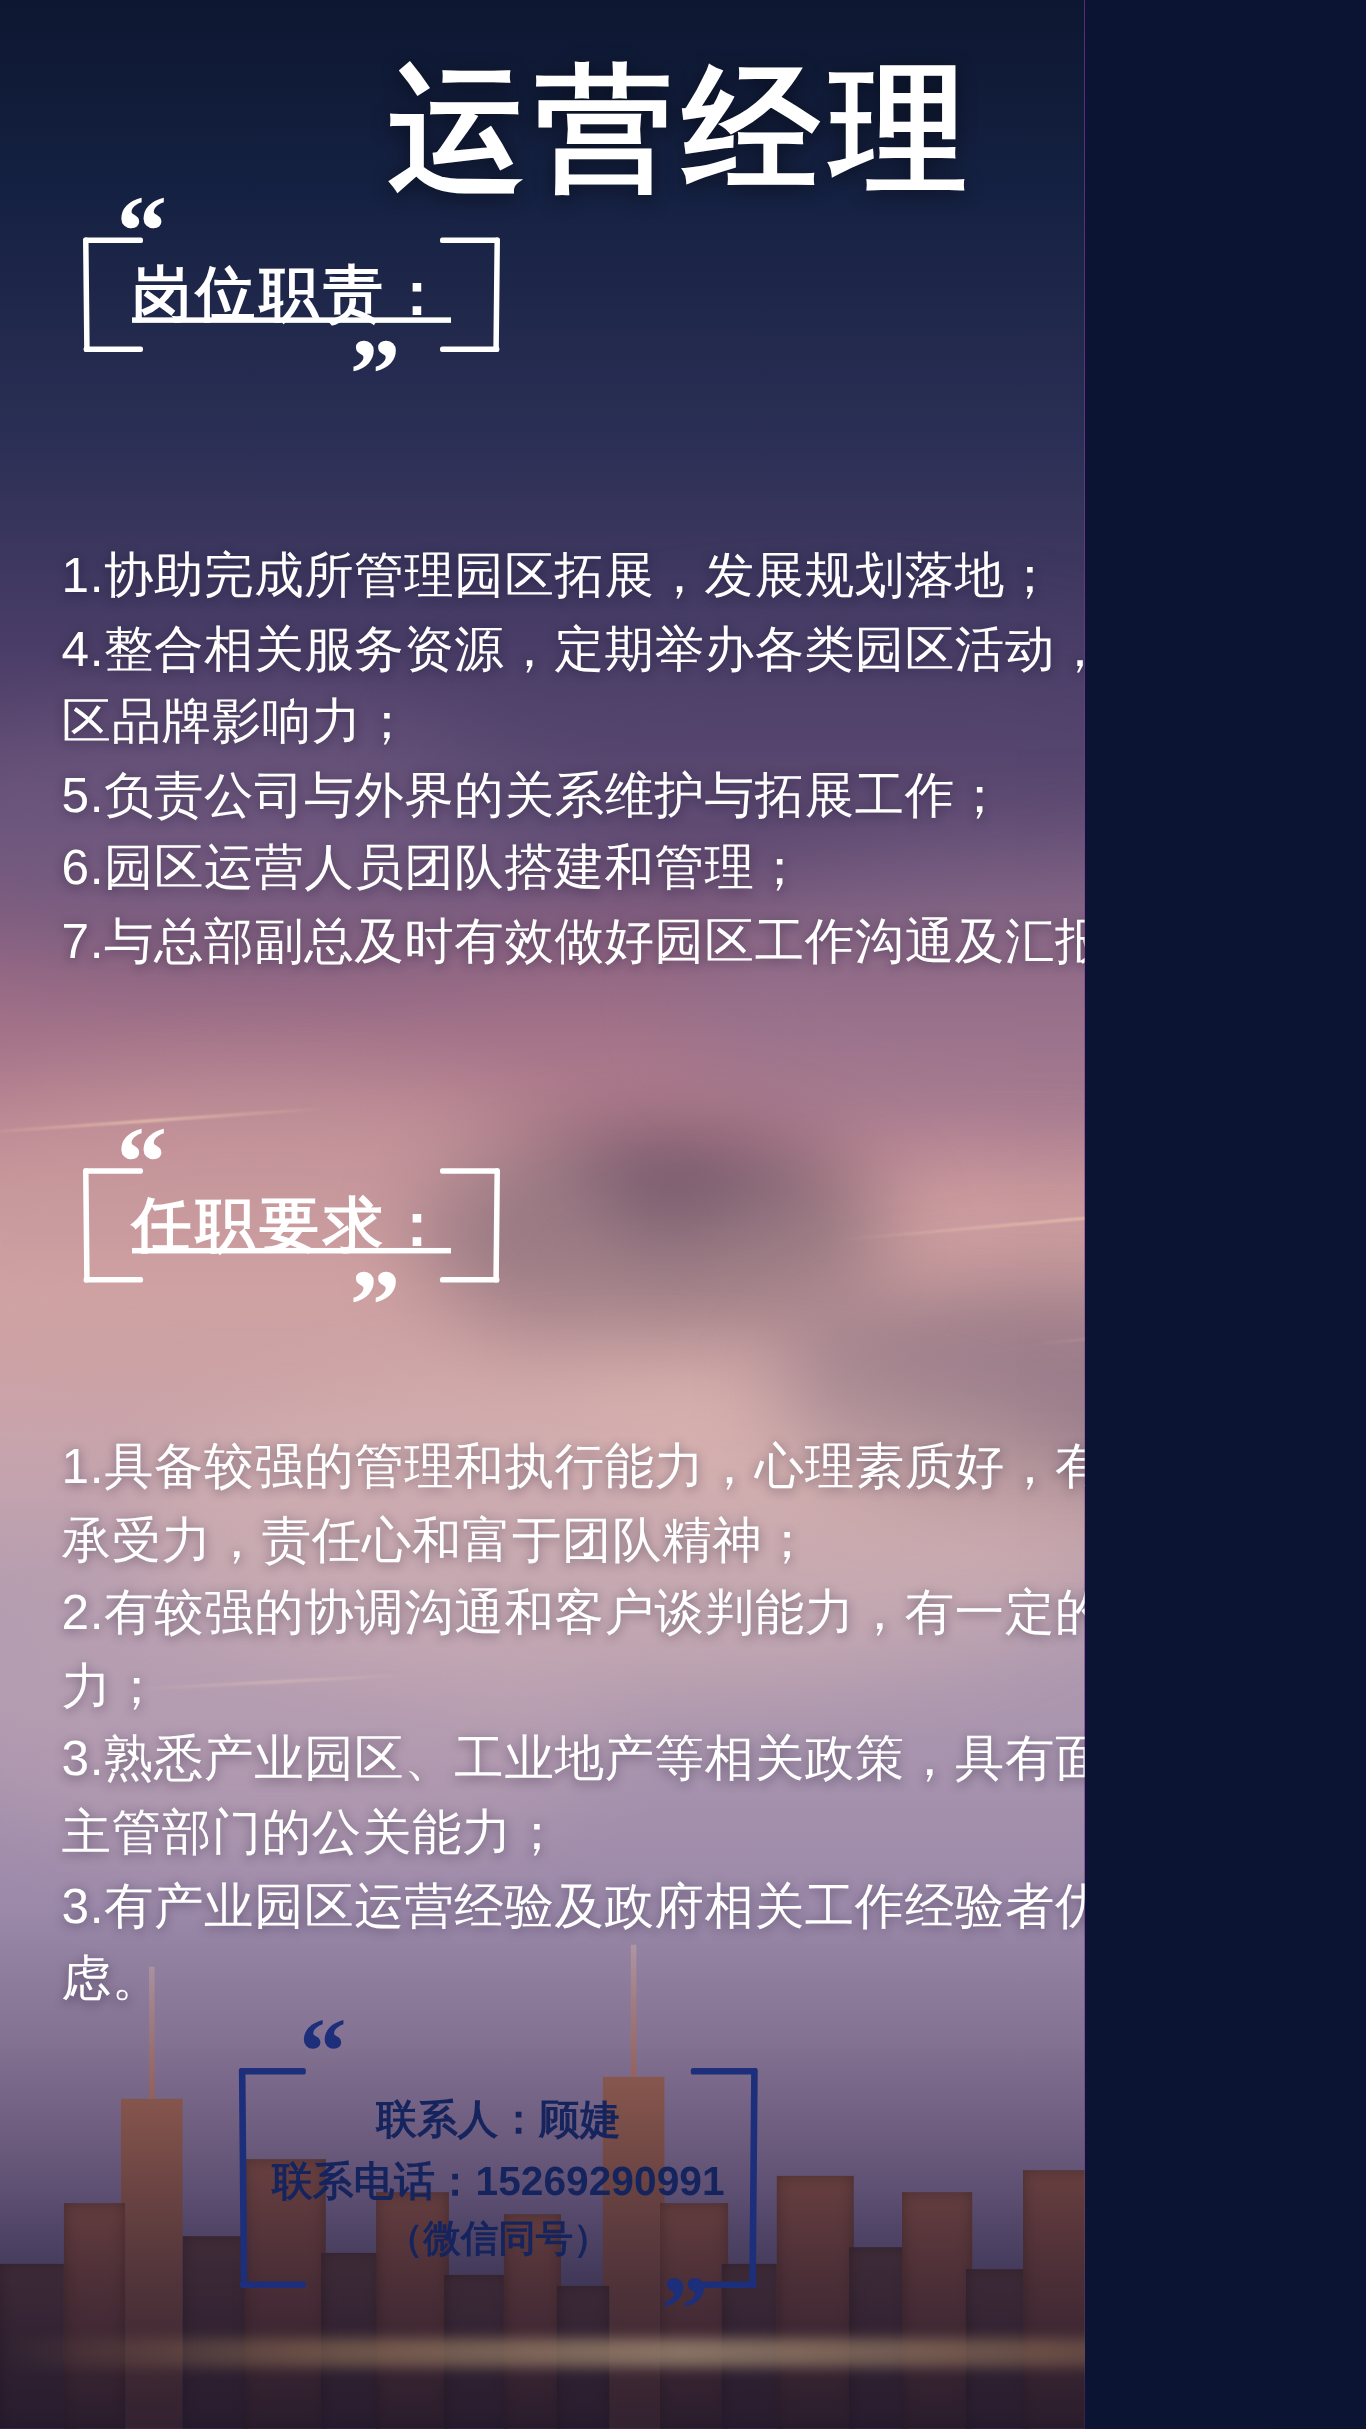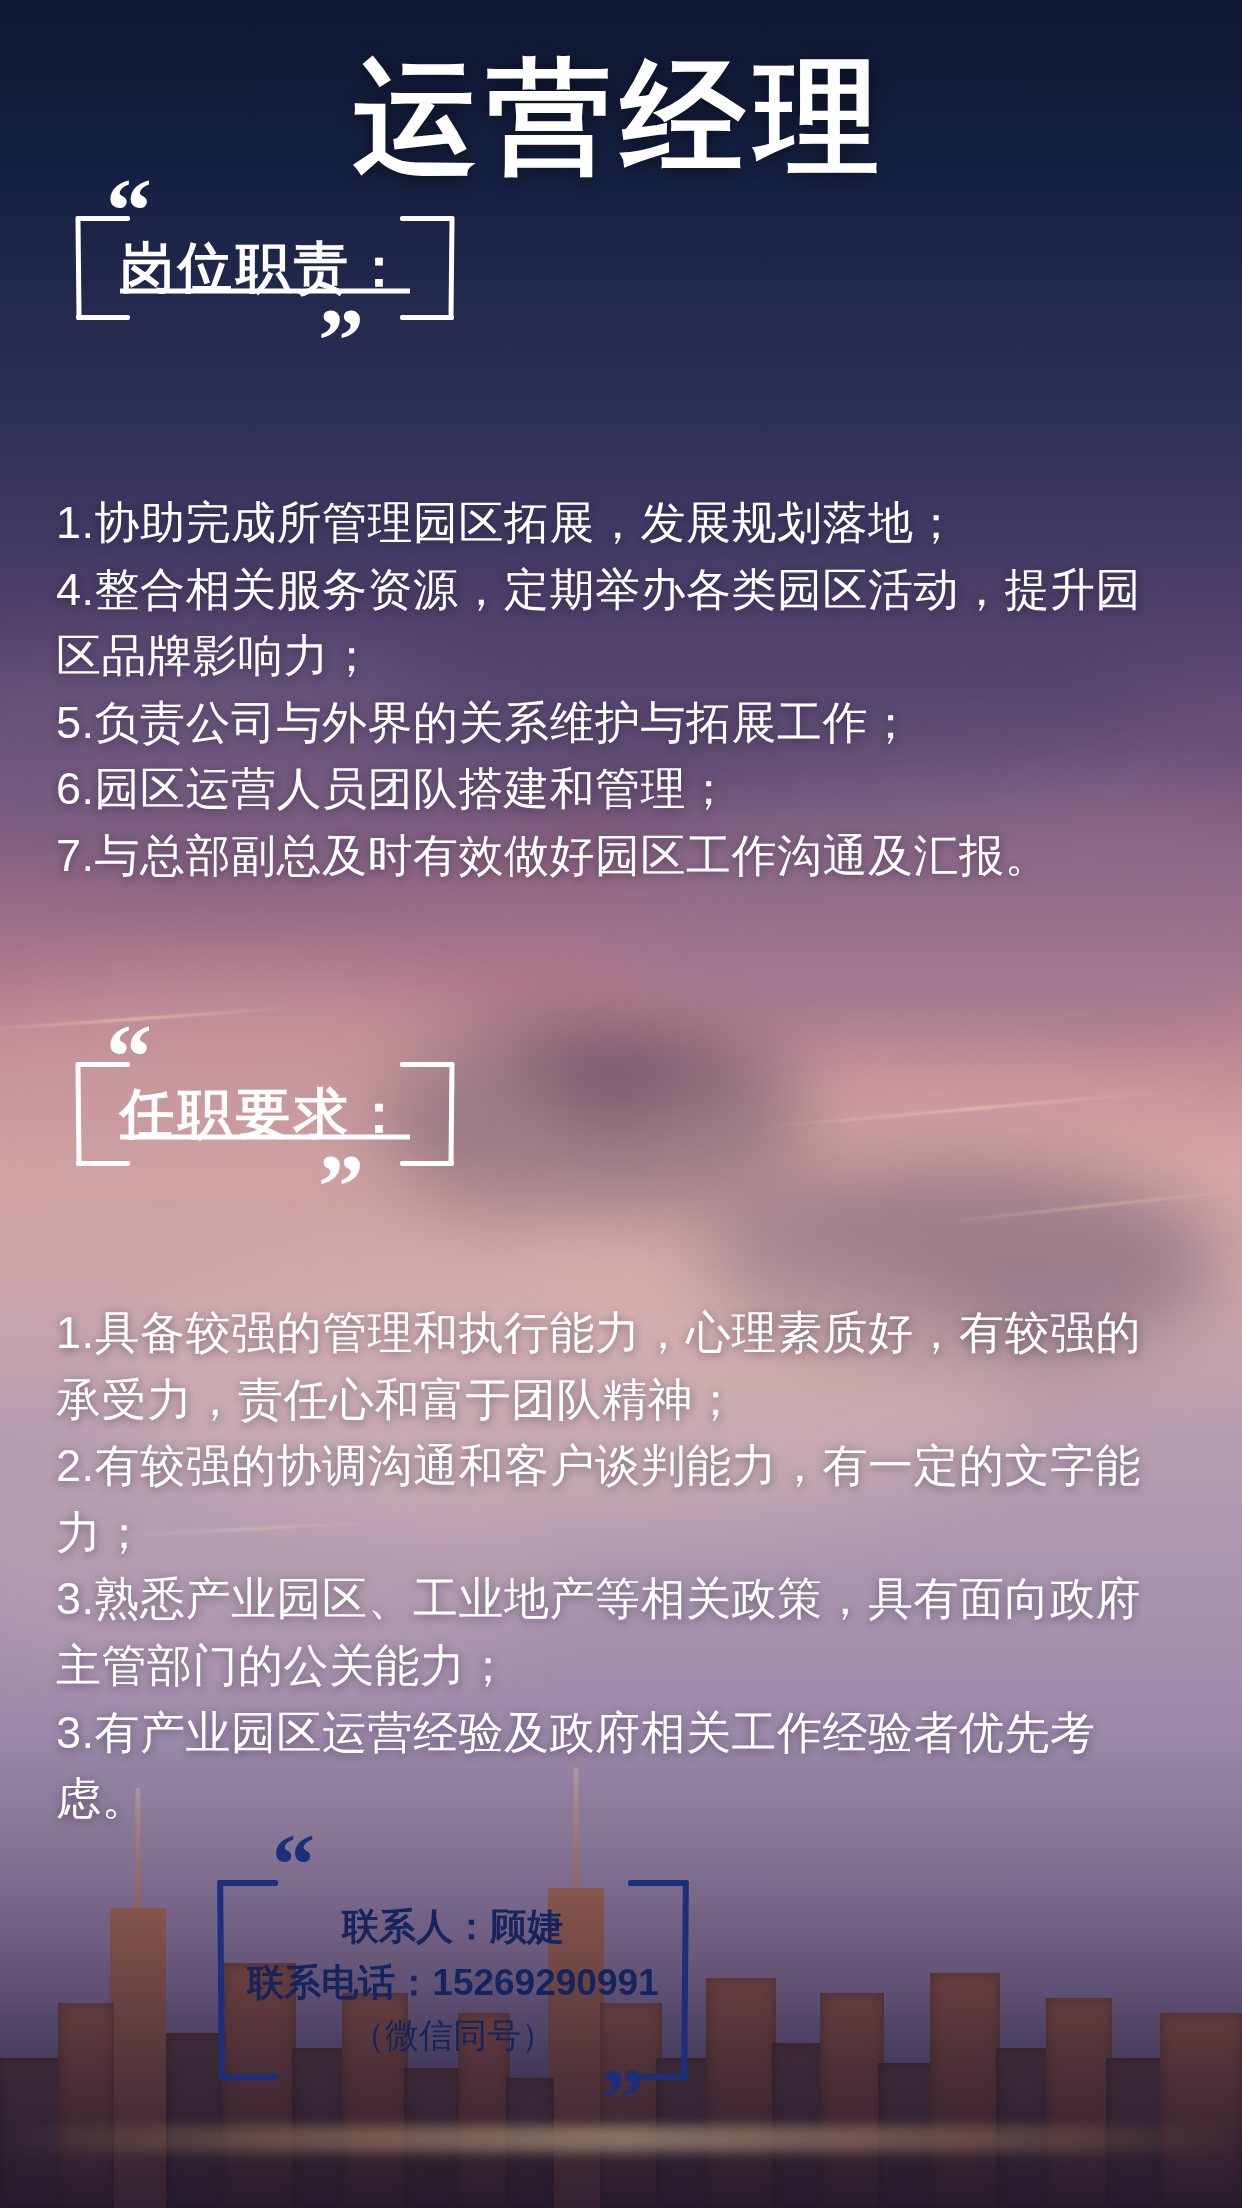--- a/index.html
+++ b/index.html
@@ -9,21 +9,21 @@
   }
   body {
     width: 1242px;
     height: 2208px;
     overflow: hidden;
     font-family: "Liberation Sans", sans-serif;
   }
 
   .poster {
     position: relative;
-    width: 1242px;
+    width: 986px;
     height: 2208px;
     overflow: hidden;
     background: #d946ef;
   }
 
   
   .bg-sky {
     position: absolute;
     inset: 0;
     background:
@@ -238,21 +238,21 @@
     position: absolute;
     left: 0; right: 0; top: 50%;
     transform: translateY(-50%);
     text-align: center;
     color: #16245e;
     font-size: 37px;
     line-height: 1.5;
     font-weight: bold;
   }
   .contact-lines div { white-space: nowrap; }
-  .contact-lines .small { font-size: 34px; font-weight: normal; }
+  .contact-lines .small { font-size: 34px; font-weight: bold; }
 </style>
 </head>
 <body>
 
 <div class="poster">
 
   <div class="bg-sky"></div>
   <div class="cloud c1"></div>
   <div class="cloud c2"></div>
   <div class="cloud c3"></div>

